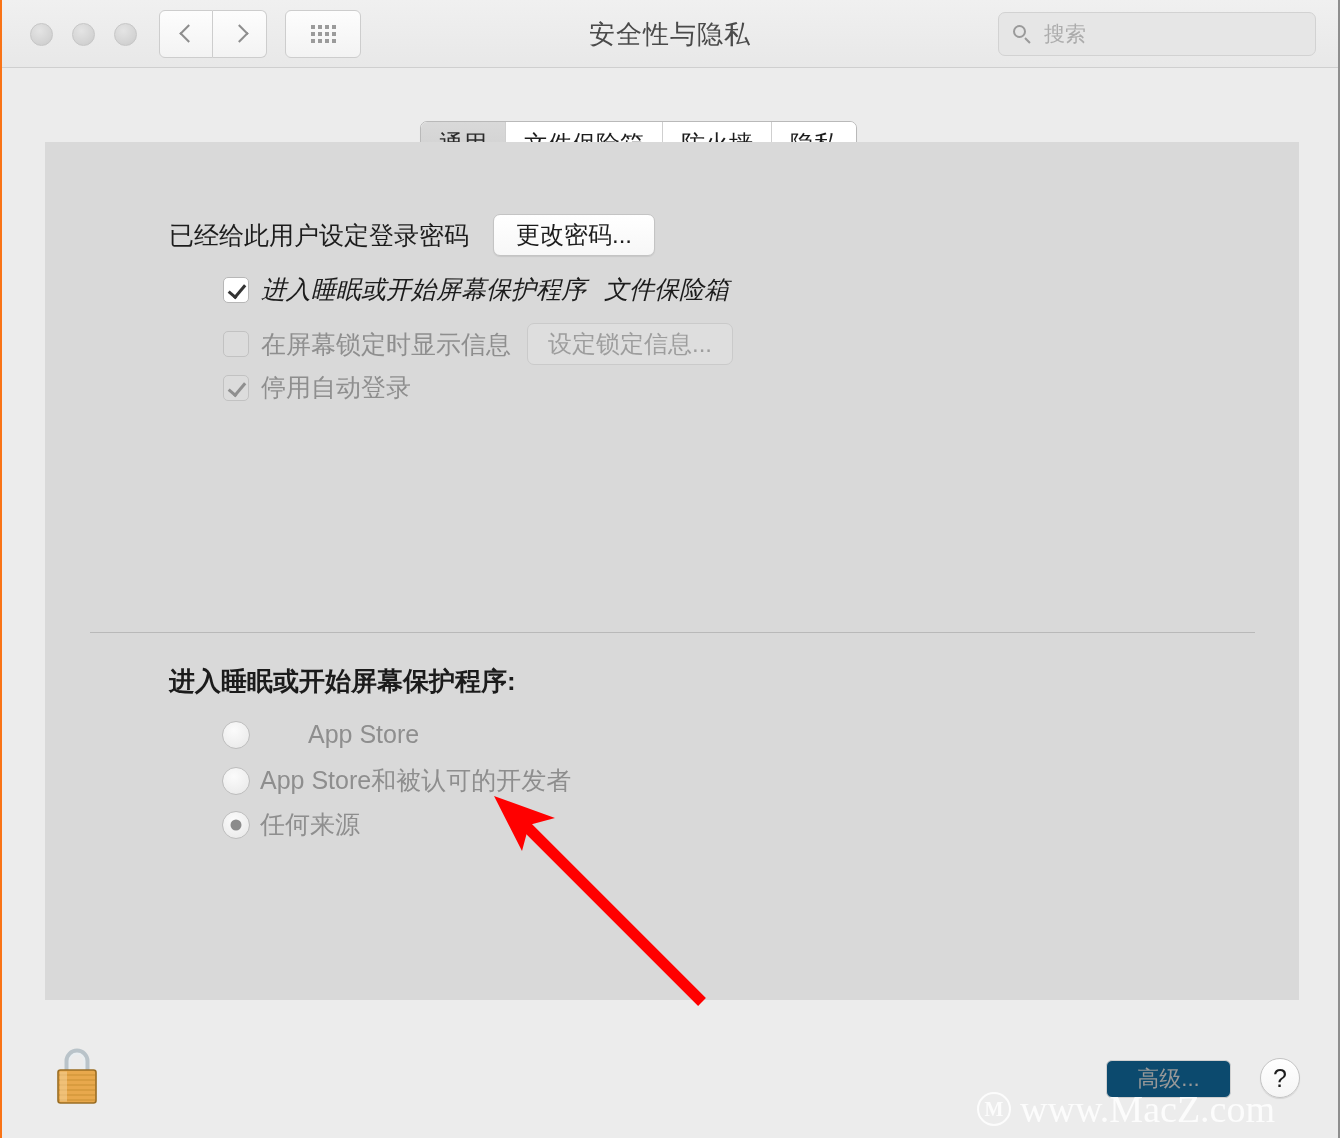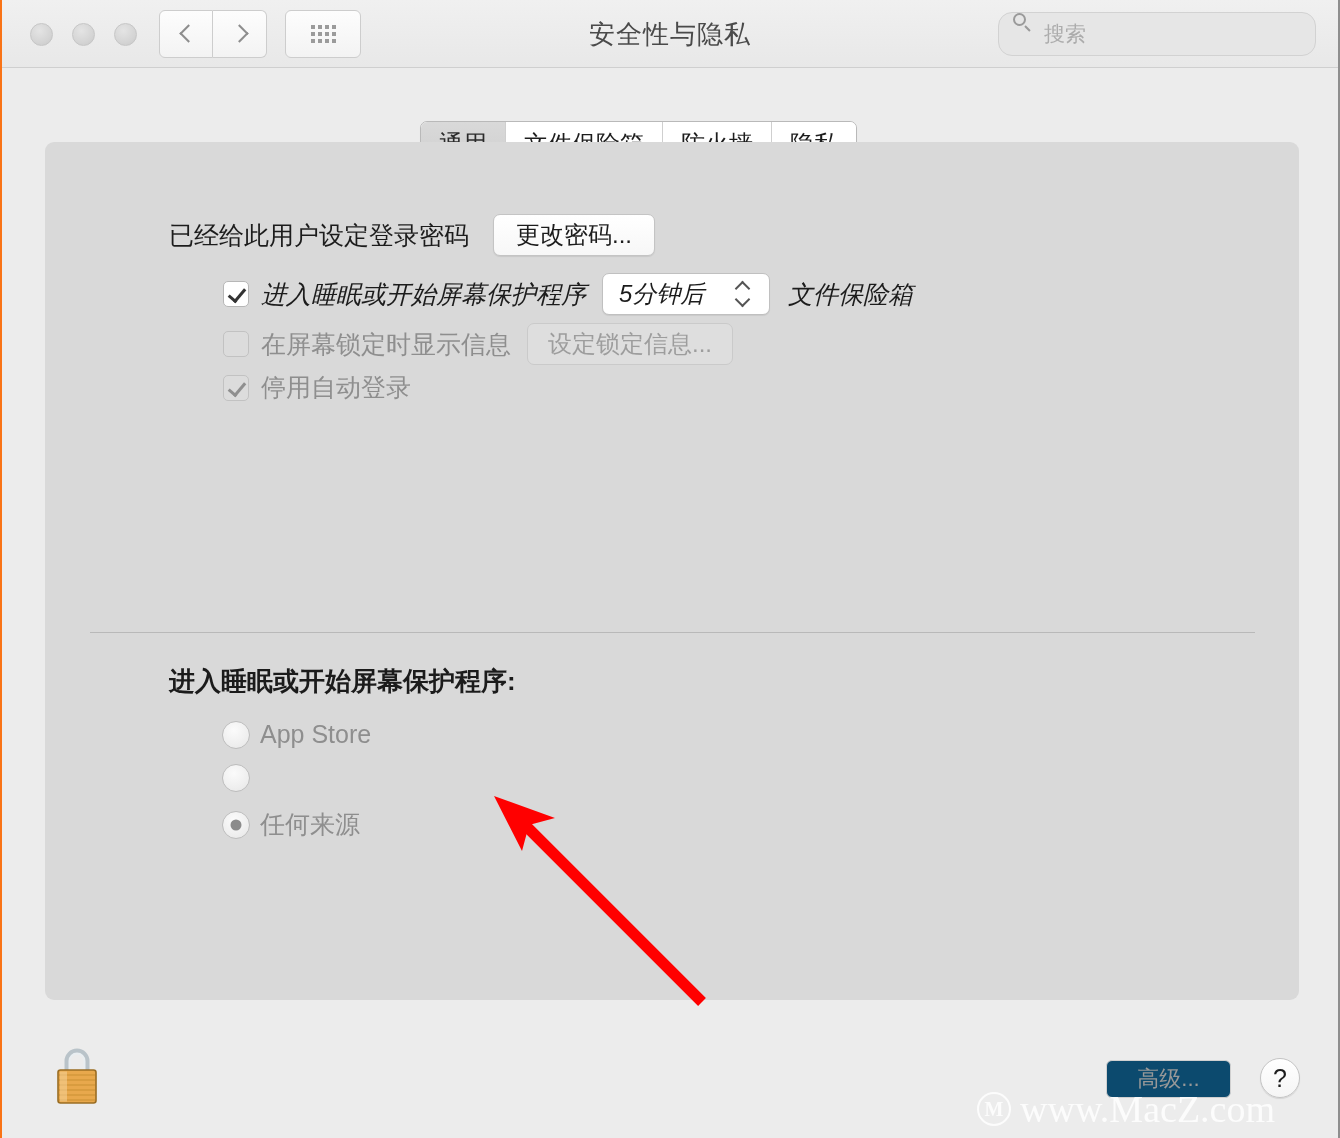--- a/index.html
+++ b/index.html
@@ -101,23 +101,23 @@
     letter-spacing: 1px;
     pointer-events: none;
   }
 
   #searchbox {
     position: absolute;
     right: 22px; top: 12px;
     width: 318px; height: 44px;
     background: #e6e6e6;
     border: 1px solid #d2d2d2;
-    border-radius: 14px;
-    box-sizing: border-box;
-    display: flex; 
+    border-radius: 7px;
+    box-sizing: border-box;
+    display: flex; align-items: center;
   }
   #search-icon {
     margin-left: 14px;
     width: 19px; height: 19px;
     position: relative;
     flex: 0 0 auto;
   }
   #search-icon::before {
     content:"";
     position:absolute; left:0; top:0;
@@ -170,21 +170,21 @@
     background: linear-gradient(to bottom, #d9d9d9, #cfcfcf);
     color: #2b2b2b;
   }
 
   
   #panel {
     position: absolute;
     left: 43px; top: 142px;
     width: 1254px; height: 858px;
     background: #d9d9d9;
-    border-radius: 9px;
+    border-radius: 0;
   }
 
   .row { position: absolute; display: flex; align-items: center; }
 
   
   #pw-row { left: 124px; top: 72px; }
   #pw-label { font-size: 25px; color: #1c1c1c; }
   #change-pw-btn {
     margin-left: 24px;
     height: 42px;
@@ -301,21 +301,21 @@
 
   
   #dl-title {
     position: absolute;
     left: 124px; top: 522px;
     font-size: 26px;
     font-weight: bold;
     color: #1b1b1b;
   }
   .radiorow { left: 177px; }
-  #rr-1 { top: 578px; }
+  #rr-1 { top: 578px; gap: 48px; }
   #rr-2 { top: 622px; }
   #rr-3 { top: 666px; }
 
   .radio {
     width: 28px; height: 28px;
     border-radius: 50%;
     background: radial-gradient(circle at 42% 32%, #fbfbfb 0%, #efefef 60%, #e6e6e6 100%);
     border: 1px solid #bdbdbd;
     box-sizing: border-box;
     position: relative;
@@ -463,24 +463,20 @@
   <div id="panel">
 
     <div class="row" id="pw-row">
       <span id="pw-label">已经给此用户设定登录密码</span>
       <div id="change-pw-btn">更改密码...</div>
     </div>
 
     <div class="row cbrow" id="cb-row-1">
       <span class="checkbox checked"></span>
       <span class="cb-label">进入睡眠或开始屏幕保护程序</span>
-      <div id="sleep-select">
-        <span id="sleep-value">5分钟后</span>
-        <span id="stepper-arrows"></span>
-      </div>
       <span id="require-pw-label">文件保险箱</span>
     </div>
 
     <div class="row cbrow" id="cb-row-3">
       <span class="checkbox checked disabled"></span>
       <span class="cb-label dim">停用自动登录</span>
     </div>
 
     <div class="row cbrow" id="cb-row-2">
       <span class="checkbox disabled"></span>
@@ -492,20 +488,21 @@
 
     <div id="dl-title">进入睡眠或开始屏幕保护程序:</div>
 
     <div class="row radiorow" id="rr-1">
       <span class="radio"></span>
       <span class="radio-label">App Store</span>
     </div>
 
     <div class="row radiorow" id="rr-2">
       <span class="radio"></span>
+      <span class="radio-label">App Store和被认可的开发者</span>
     </div>
 
     <div class="row radiorow" id="rr-3">
       <span class="radio selected"></span>
       <span class="radio-label">任何来源</span>
     </div>
 
   </div>
 
   <div id="lock-icon">

